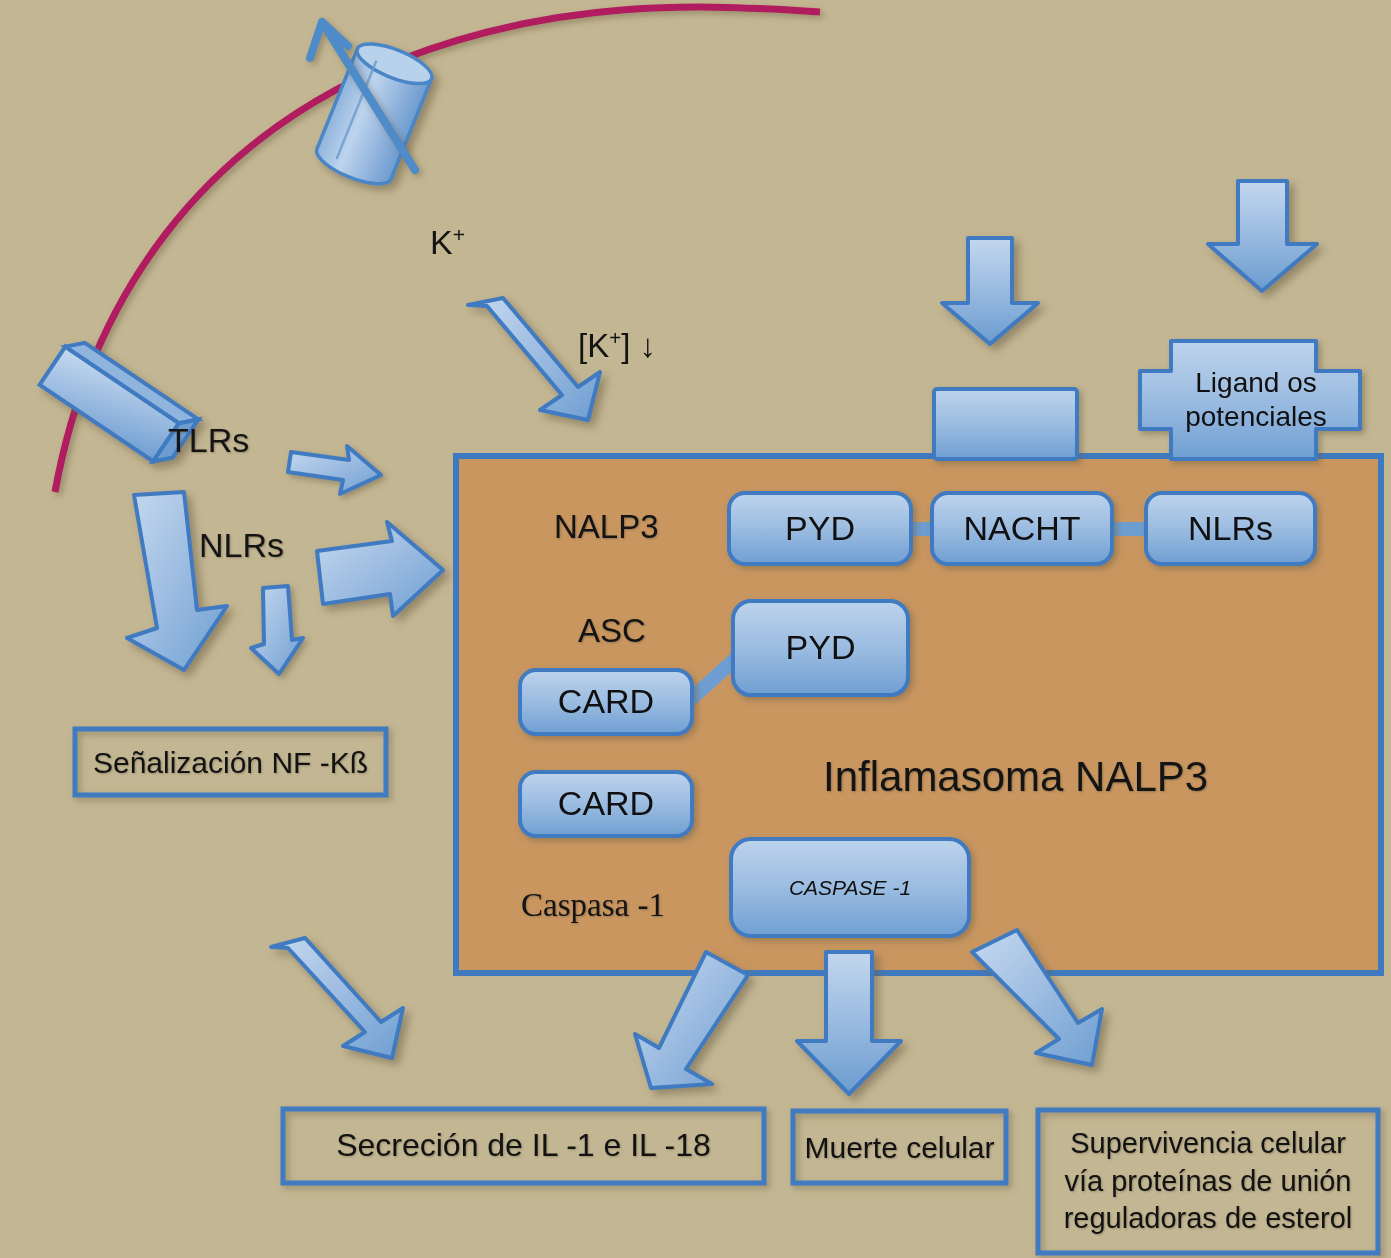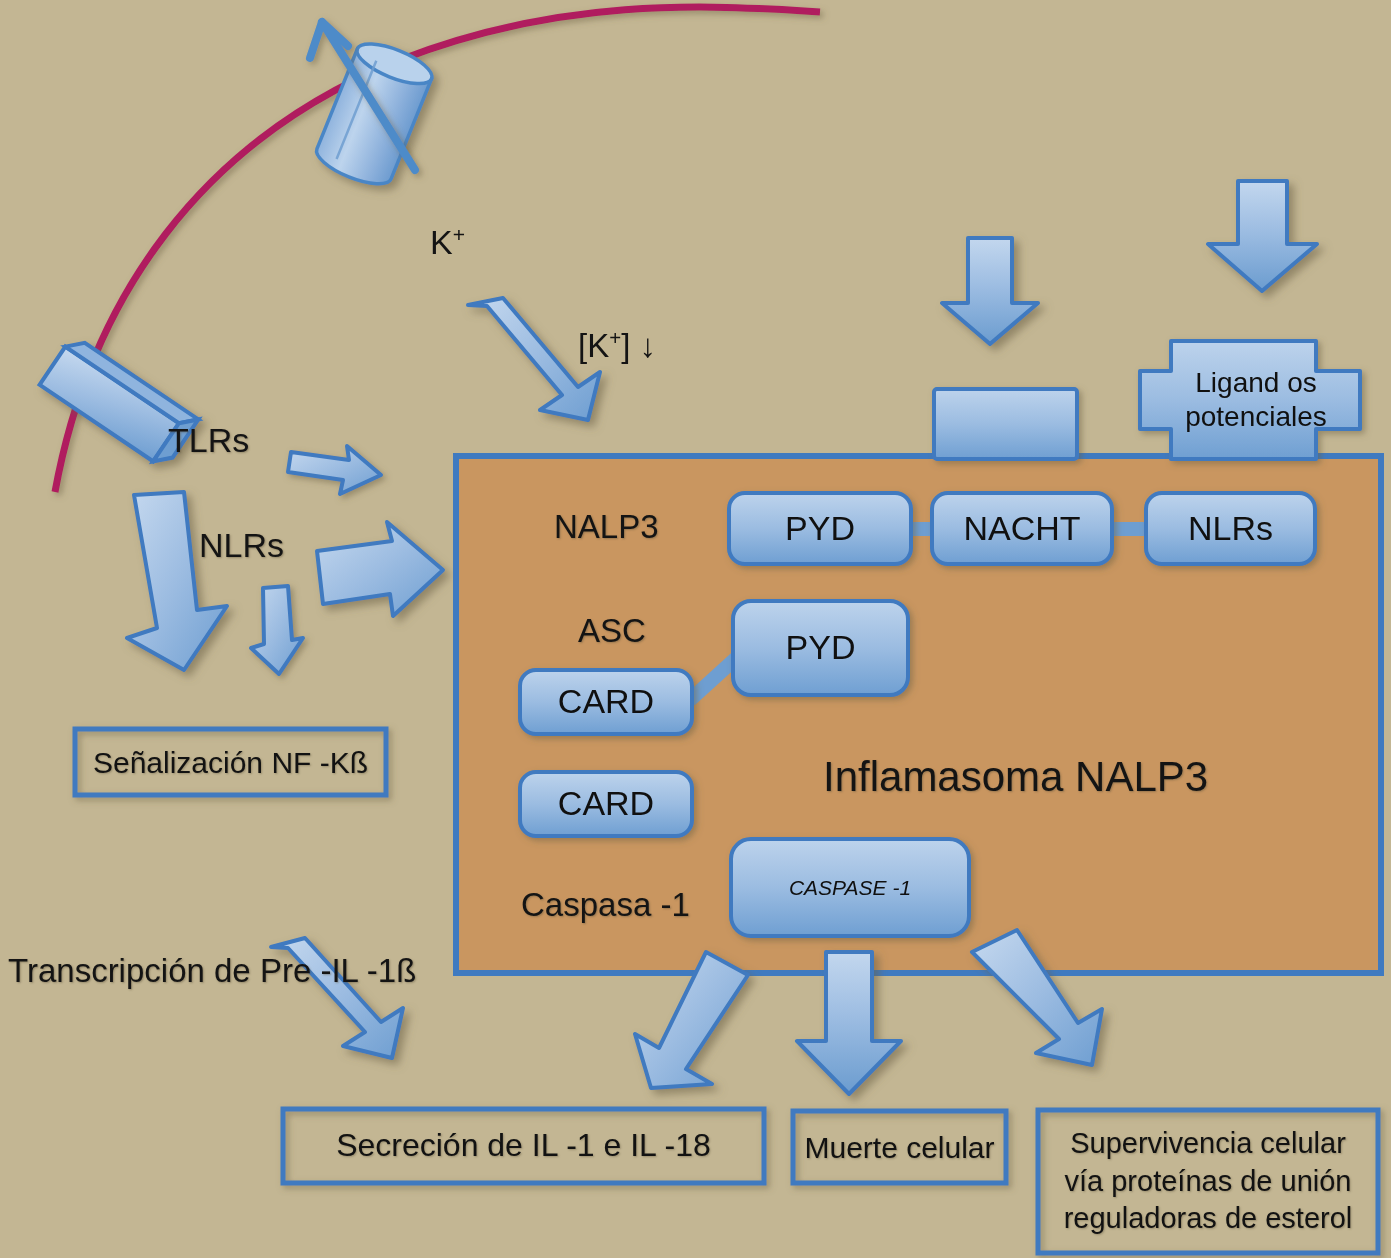--- a/index.html
+++ b/index.html
@@ -225,25 +225,24 @@
   </div>
 
   <div class="lbl" style="left:168px; top:420px; font-size:34px;">TLRs</div>
 
   <div class="lbl" style="left:199px; top:525px; font-size:34px;">NLRs</div>
 
   <div class="lbl" style="left:554px; top:508px; font-size:33px;">NALP3</div>
 
   <div class="lbl" style="left:570px; top:612px; font-size:33px;margin-left:8px;">ASC</div>
 
-  <div class="lbl" style="left:521px; top:886px; font-size:33px;">Caspasa  -1</div>
+  <div class="lbl" style="left:521px; top:886px; font-size:33px;font-family:Liberation Serif, serif;">Caspasa  -1</div>
 
   <div class="lbl" style="left:823px; top:752px; font-size:42px;">Inflamasoma NALP3</div>
 
-  <div class="lbl" style="left:8px; top:952px; font-size:33px;">Transcripción de Pre   -IL -1ß</div>
 
 
   <div class="shapetext" style="left:1156px; top:350px; width:200px; height:100px; font-size:28px;">Ligand os
 potenciales</div>
 
   <div class="shapetext" style="left:729px; top:493px; width:182px; height:71px; font-size:34px;">PYD</div>
 
   <div class="shapetext" style="left:932px; top:493px; width:180px; height:71px; font-size:34px;">NACHT</div>
 
   <div class="shapetext" style="left:1146px; top:493px; width:169px; height:71px; font-size:34px;">NLRs</div>

